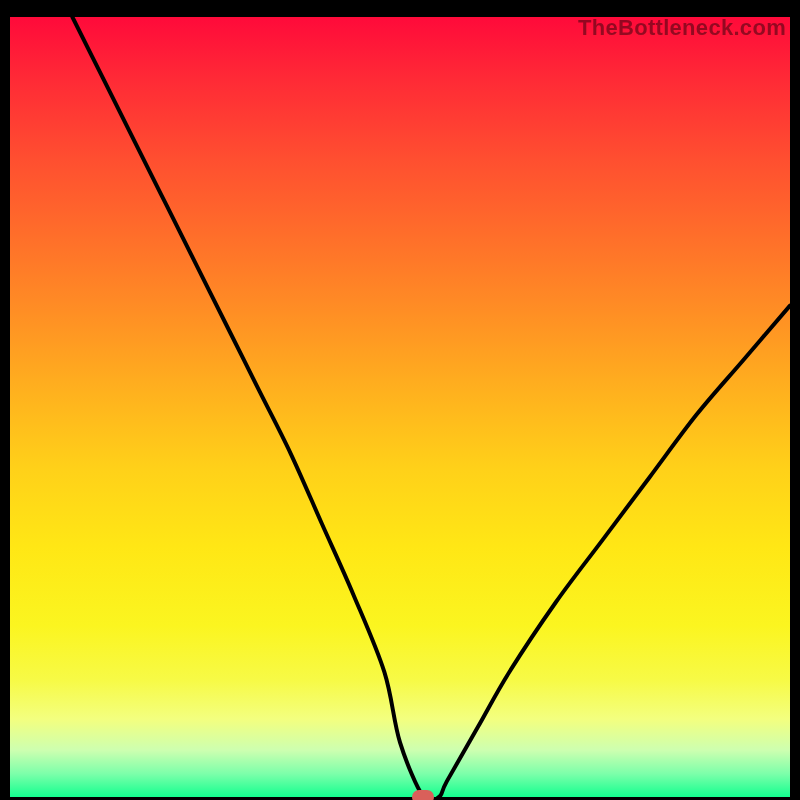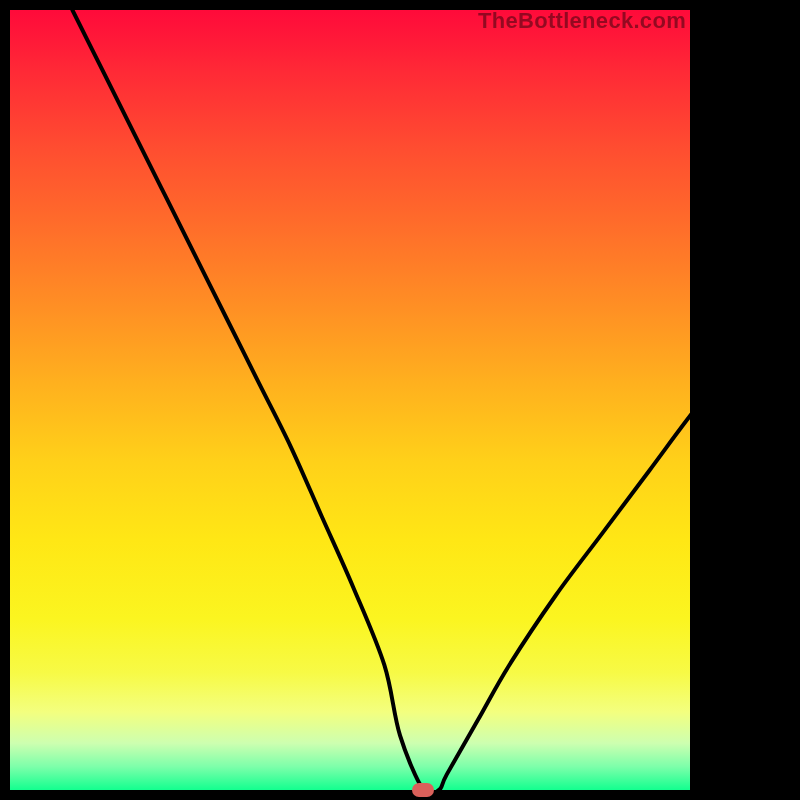--- a/index.html
+++ b/index.html
@@ -1,18 +1,18 @@
 <!DOCTYPE html>
 <html><head>
 <meta charset="utf-8">
 <style>
   html,body{margin:0;padding:0;width:800px;height:800px;overflow:hidden;background:#000;}
   .frame{position:relative;width:800px;height:800px;background:#000;}
   .inner{
-    position:absolute;left:10px;top:10px;width:680px;height:780px;
+    position:absolute;left:10px;top:17px;width:780px;height:780px;
     background:linear-gradient(to bottom,
       #ff0a3a 0%, #ff2a36 8%, #ff4e30 18%, #ff6e2a 28%,
       #ff8f24 38%, #ffb11e 48%, #ffd119 58%, #ffe715 68%,
       #fbf520 78%, #f7fa46 85%, #f3ff7f 90%, #cdffb0 94%,
       #7dffaa 97%, #13ff8f 100%);
   }
   .attrib{
     position:absolute;right:4px;top:-2px;font:600 22px Arial,sans-serif;
     color:rgba(0,0,0,0.42);letter-spacing:.3px;
   }

